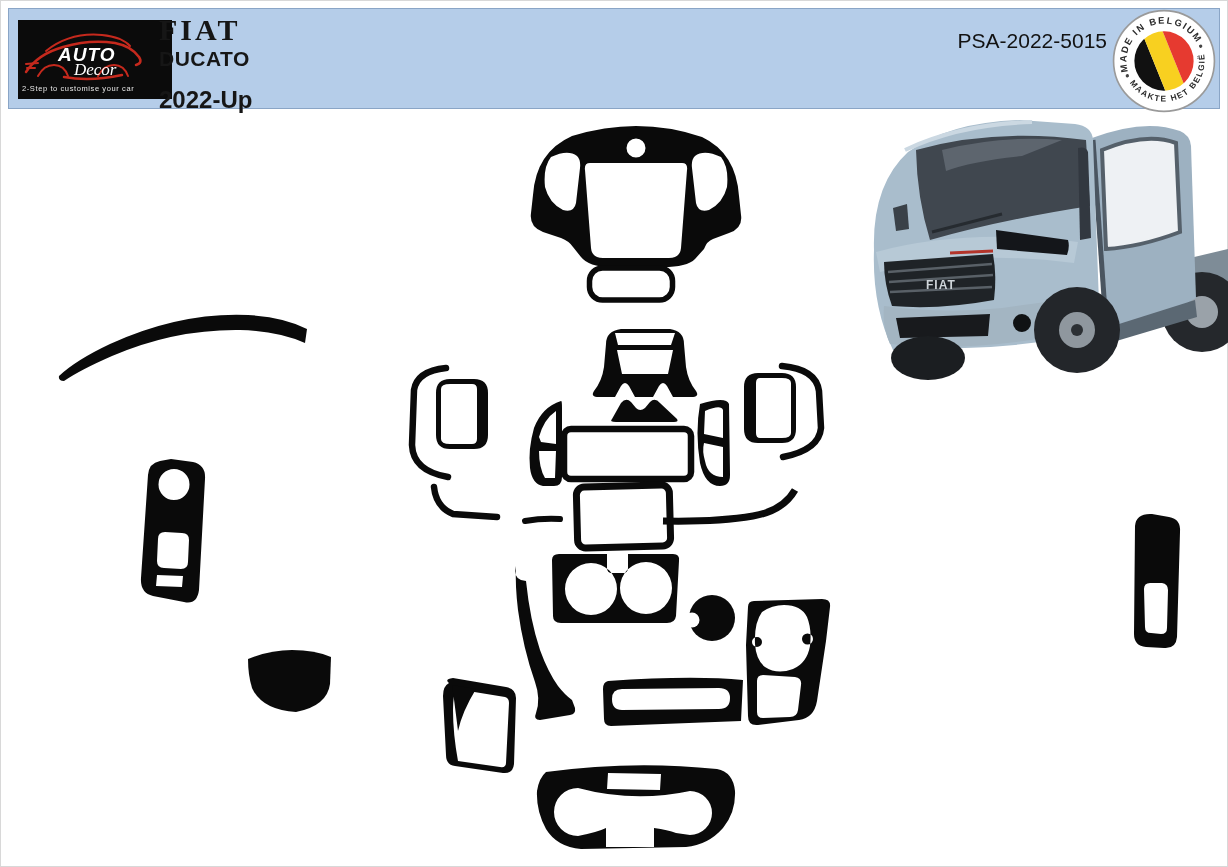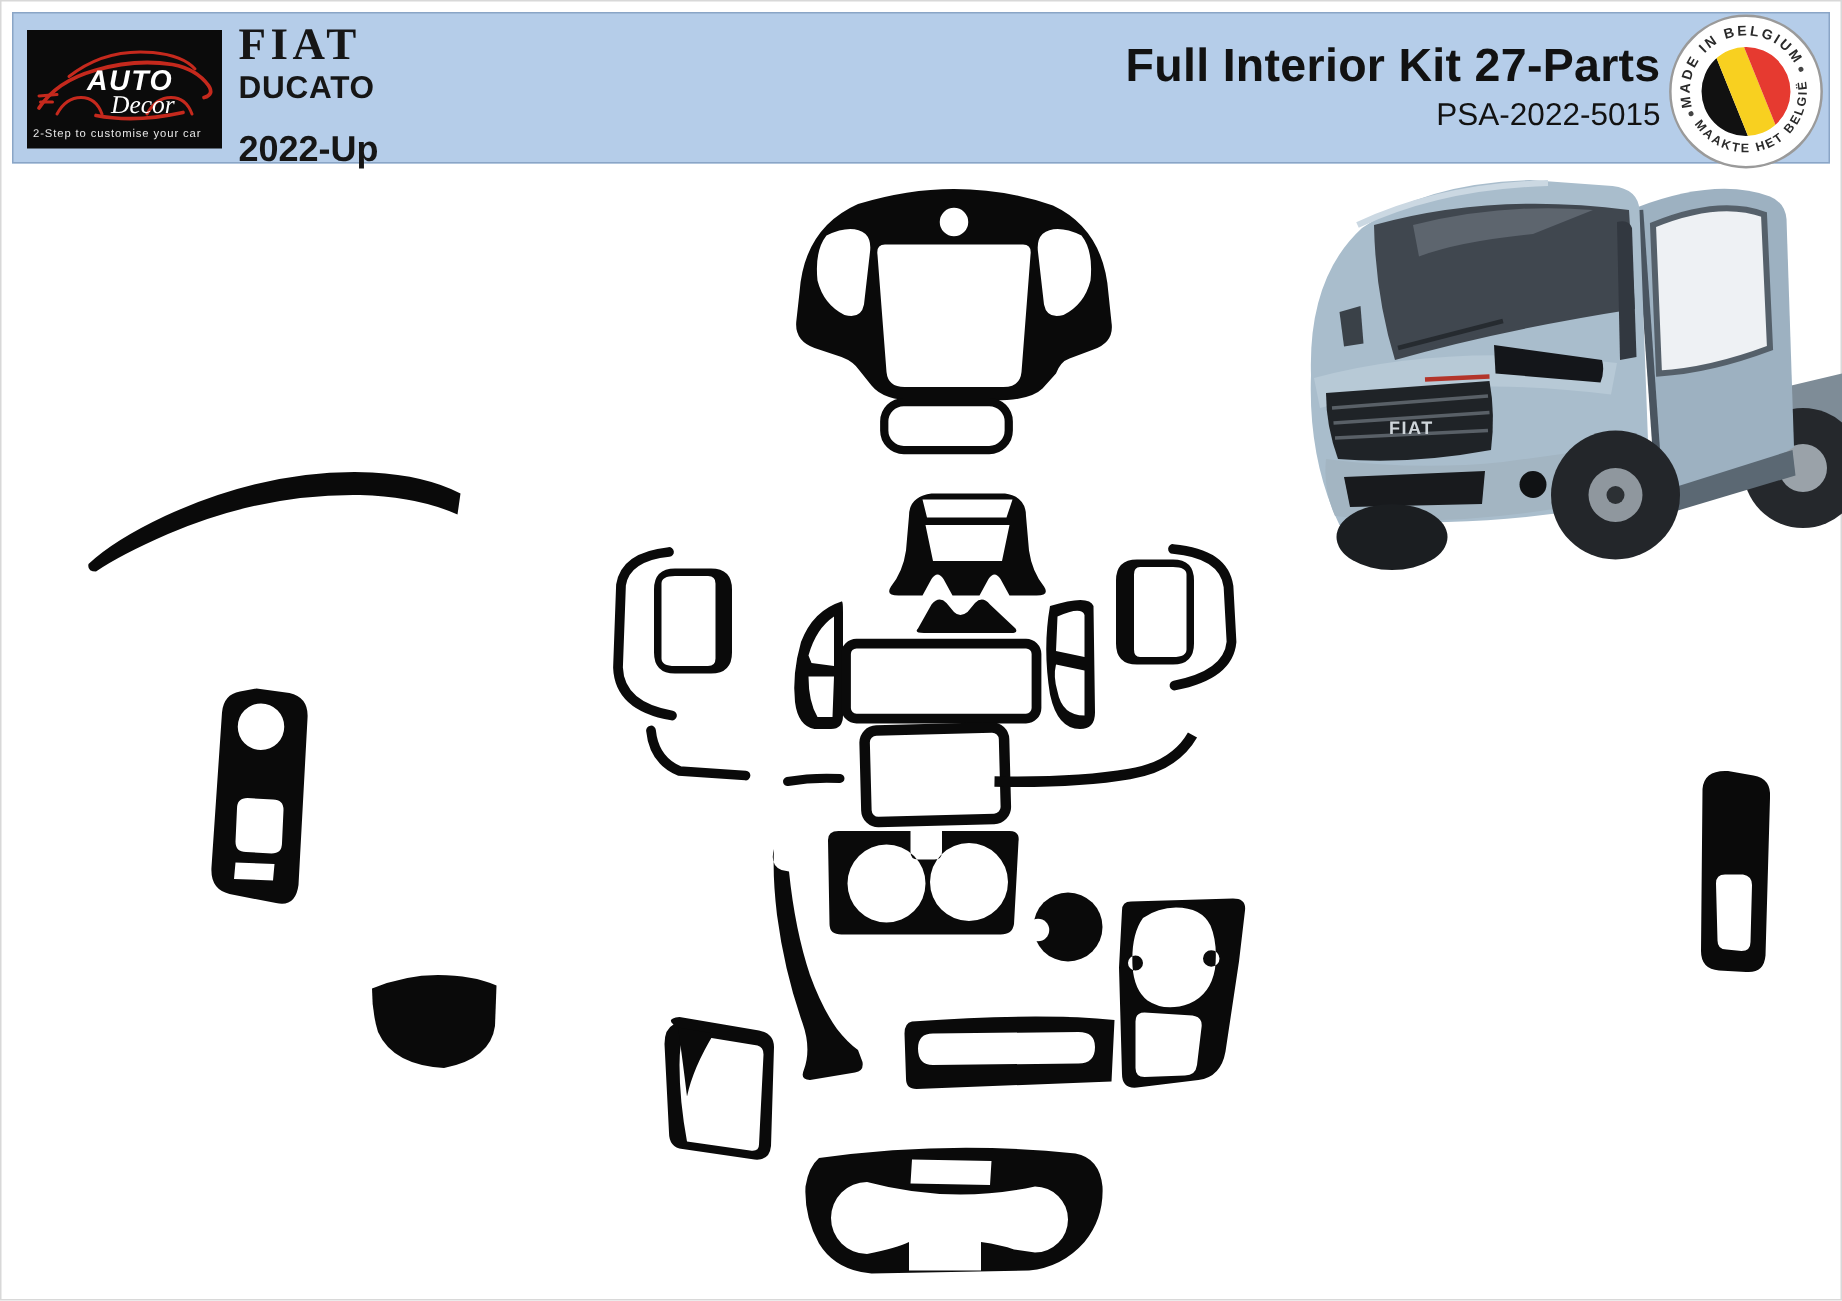--- a/index.html
+++ b/index.html
@@ -6,21 +6,21 @@
   body{
     width:1228px;height:867px;position:relative;overflow:hidden;
     background:#ffffff;font-family:"Liberation Sans",sans-serif;
     box-shadow:inset 0 0 0 1px #d8d8d8;
   }
   .banner{
     position:absolute;left:8px;top:8px;width:1212px;height:101px;
     background:#b5cde9;border:1px solid #8aa5c6;box-sizing:border-box;
   }
   .logo-box{
-    position:absolute;left:9px;top:11px;width:130px;height:79px;
+    position:absolute;left:9px;top:11px;width:154px;height:79px;
     background:#0b0b0b;overflow:hidden;
   }
   .logo-art{position:absolute;left:0;top:0;}
   .logo-auto{
     position:absolute;left:40px;top:24px;color:#ffffff;font-weight:bold;
     font-style:italic;font-size:19px;letter-spacing:1px;
   }
   .logo-decor{
     position:absolute;left:56px;top:40px;color:#ffffff;font-weight:normal;
     font-style:italic;font-size:17px;font-family:"Liberation Serif",serif;
@@ -211,21 +211,20 @@
     <div class="logo-tagline">2-Step to customise your car</div>
   </div>
 
   <div class="vehicle-block">
     <div class="v-make">FIAT</div>
     <div class="v-model">DUCATO</div>
     <div class="v-years">2022-Up</div>
   </div>
 
   <div class="product-block">
-    <div class="p-title">Full Interior Kit 27-Parts</div>
     <div class="p-sku">PSA-2022-5015</div>
   </div>
 
   <svg class="badge" viewBox="0 0 100 100" xmlns="http://www.w3.org/2000/svg">
     <defs>
       <clipPath id="flagClip">
           <circle cx="50" cy="50" r="28.5"></circle>
         </clipPath>
       <path id="arcTop" d="M14,50 A36,36 0 0 1 86,50" fill="none"></path>
       <path id="arcBot" d="M11,50 A39,39 0 0 0 89,50" fill="none"></path>

